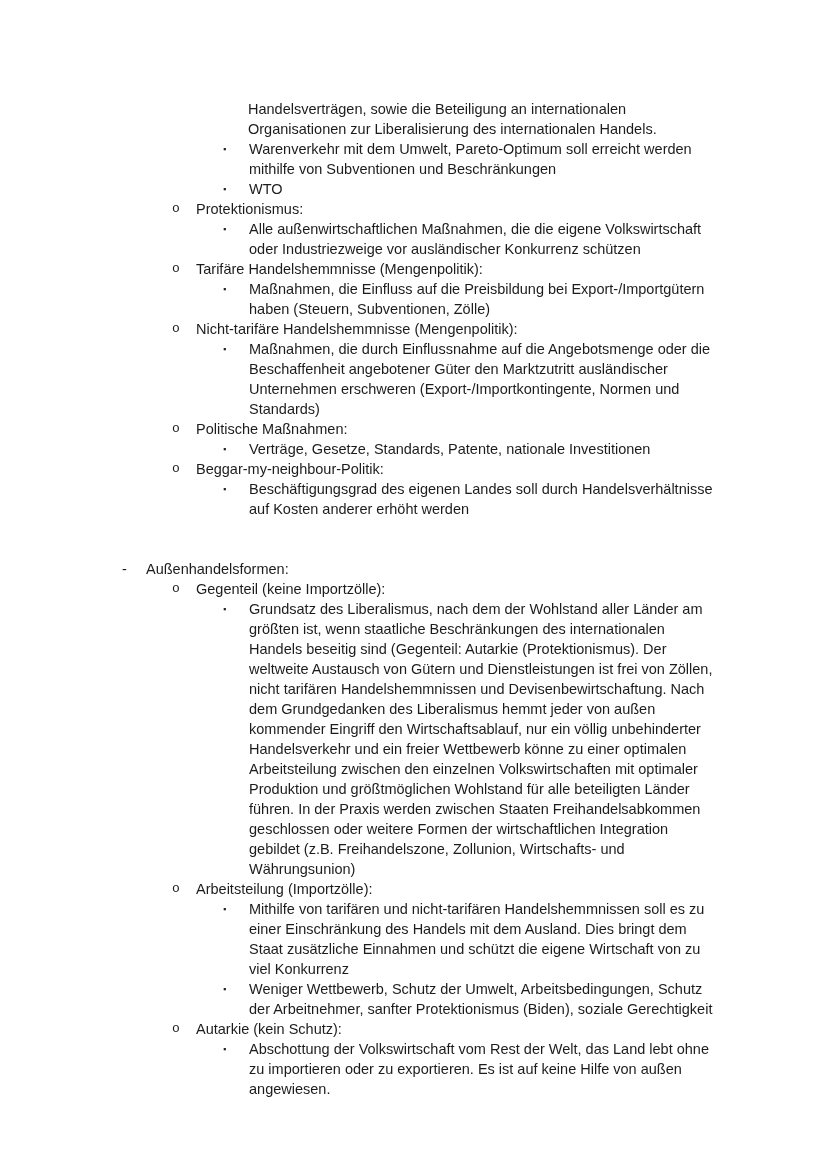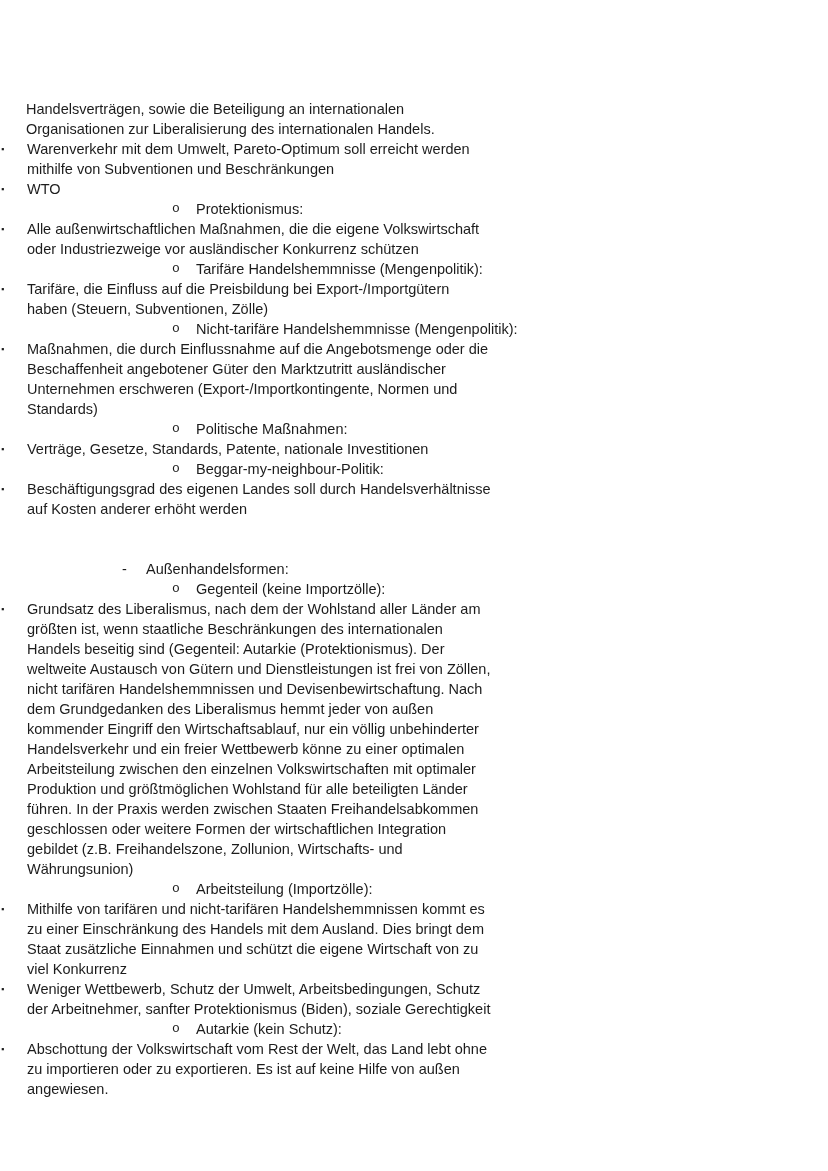--- a/index.html
+++ b/index.html
@@ -21,21 +21,21 @@
   .content {
     padding-top: 99px;
     padding-bottom: 40px;
   }
   .item {
     display: flex;
     align-items: flex-start;
   }
   .item.level-0 { margin-left: 122px; width: 592px; }
   .item.level-1 { margin-left: 172px; width: 542px; }
-  .item.level-2 { width: 492px; }
+  .item.level-2 { margin-left: 222px; width: 492px; }
   .bullet {
     flex: 0 0 auto;
     display: inline-block;
   }
   .item.level-0 .bullet { width: 24px; }
   .item.level-1 .bullet { width: 24px; }
   .item.level-2 .bullet { width: 26px; }
   .bullet.circle {
     font-family: "Liberation Mono", "DejaVu Sans Mono", monospace;
     font-size: 13px;
@@ -77,21 +77,21 @@
       <div class="item level-2">
         <span class="bullet square">▪</span>
         <div class="text">Alle außenwirtschaftlichen Maßnahmen, die die eigene Volkswirtschaft oder Industriezweige vor ausländischer Konkurrenz schützen</div>
       </div>
       <div class="item level-1">
         <span class="bullet circle">o</span>
         <div class="text">Tarifäre Handelshemmnisse (Mengenpolitik):</div>
       </div>
       <div class="item level-2">
         <span class="bullet square">▪</span>
-        <div class="text">Tarifäre, die Einfluss auf die Preisbildung bei Export-/Importgütern haben (Steuern, Subventionen, Zölle)</div>
+        <div class="text">Maßnahmen, die Einfluss auf die Preisbildung bei Export-/Importgütern haben (Steuern, Subventionen, Zölle)</div>
       </div>
       <div class="item level-1">
         <span class="bullet circle">o</span>
         <div class="text">Nicht-tarifäre Handelshemmnisse (Mengenpolitik):</div>
       </div>
       <div class="item level-2">
         <span class="bullet square">▪</span>
         <div class="text">Maßnahmen, die durch Einflussnahme auf die Angebotsmenge oder die Beschaffenheit angebotener Güter den Marktzutritt ausländischer Unternehmen erschweren (Export-/Importkontingente, Normen und Standards)</div>
       </div>
       <div class="item level-1">
@@ -121,21 +121,21 @@
       <div class="item level-2">
         <span class="bullet square">▪</span>
         <div class="text">Grundsatz des Liberalismus, nach dem der Wohlstand aller Länder am größten ist, wenn staatliche Beschränkungen des internationalen Handels beseitig sind (Gegenteil: Autarkie (Protektionismus). Der weltweite Austausch von Gütern und Dienstleistungen ist frei von Zöllen, nicht tarifären Handelshemmnissen und Devisenbewirtschaftung. Nach dem Grundgedanken des Liberalismus hemmt jeder von außen kommender Eingriff den Wirtschaftsablauf, nur ein völlig unbehinderter Handelsverkehr und ein freier Wettbewerb könne zu einer optimalen Arbeitsteilung zwischen den einzelnen Volkswirtschaften mit optimaler Produktion und größtmöglichen Wohlstand für alle beteiligten Länder führen. In der Praxis werden zwischen Staaten Freihandelsabkommen geschlossen oder weitere Formen der wirtschaftlichen Integration gebildet (z.B. Freihandelszone, Zollunion, Wirtschafts- und Währungsunion)</div>
       </div>
       <div class="item level-1">
         <span class="bullet circle">o</span>
         <div class="text">Arbeitsteilung (Importzölle):</div>
       </div>
       <div class="item level-2">
         <span class="bullet square">▪</span>
-        <div class="text">Mithilfe von tarifären und nicht-tarifären Handelshemmnissen kommt es zu einer Einschränkung des Handels mit dem Ausland. Dies bringt dem Staat zusätzliche Einnahmen und schützt die eigene Wirtschaft von zu viel Konkurrenz</div>
+        <div class="text">Mithilfe von tarifären und nicht-tarifären Handelshemmnissen soll es zu einer Einschränkung des Handels mit dem Ausland. Dies bringt dem Staat zusätzliche Einnahmen und schützt die eigene Wirtschaft von zu viel Konkurrenz</div>
       </div>
       <div class="item level-2">
         <span class="bullet square">▪</span>
         <div class="text">Weniger Wettbewerb, Schutz der Umwelt, Arbeitsbedingungen, Schutz der Arbeitnehmer, sanfter Protektionismus (Biden), soziale Gerechtigkeit</div>
       </div>
       <div class="item level-1">
         <span class="bullet circle">o</span>
         <div class="text">Autarkie (kein Schutz):</div>
       </div>
       <div class="item level-2">

